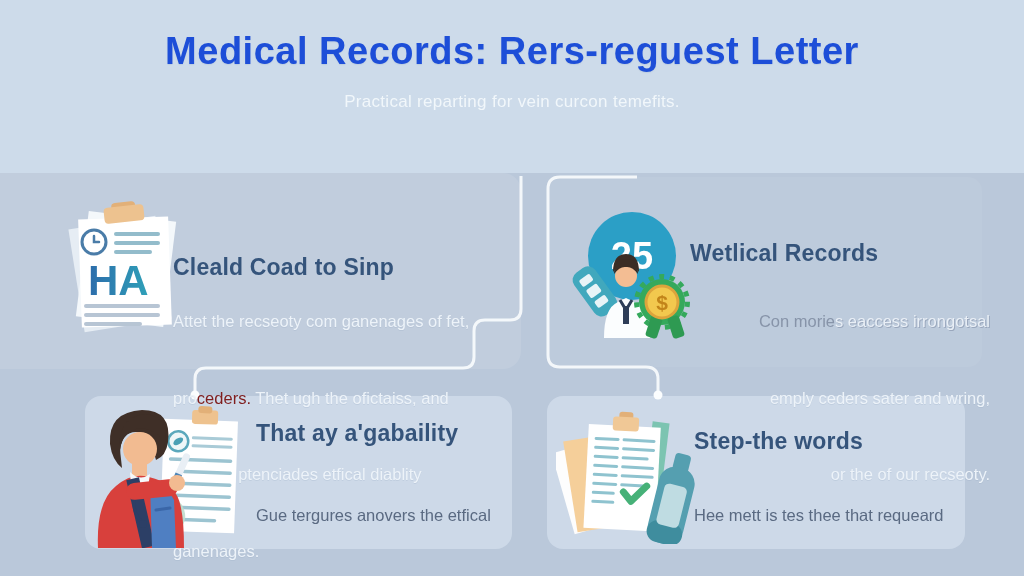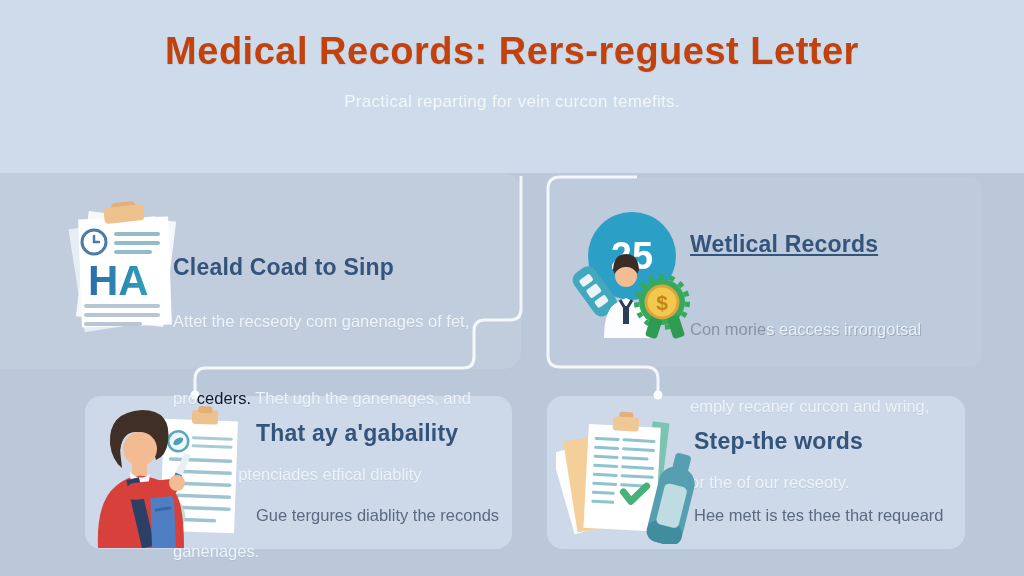--- a/index.html
+++ b/index.html
@@ -5,21 +5,21 @@
   html,body{margin:0;padding:0;background:#8fa2b8;}
   .stage{
     position:relative;width:1024px;height:576px;overflow:hidden;
     background:#bac8da;
     font-family:"Liberation Sans", sans-serif;
   }
   
   .header{position:absolute;left:0;top:0;width:1024px;height:173px;background:#cddbea;}
   .title{
     position:absolute;left:0;top:30px;width:1024px;text-align:center;
-    font-size:38px;font-weight:700;color:#c2410c;letter-spacing:.5px;
+    font-size:38px;font-weight:700;color:#1d4ed8;letter-spacing:.5px;
     text-shadow:0 1px 1px rgba(160,180,205,.35);
   }
   .subtitle{
     position:absolute;left:0;top:92px;width:1024px;text-align:center;
     font-size:17px;color:rgba(246,250,253,.88);letter-spacing:.3px;
   }
   
   .panel-tl{position:absolute;left:-20px;top:173px;width:541px;height:196px;
     background:rgba(255,255,255,.10);border-radius:18px;}
   .panel-tr{position:absolute;left:548px;top:177px;width:434px;height:190px;
@@ -31,27 +31,27 @@
   
   .connectors{position:absolute;left:0;top:0;width:1024px;height:576px;pointer-events:none;}
   
   .heading{position:absolute;font-size:23px;font-weight:700;color:#35547b;letter-spacing:.2px;}
   .body{position:absolute;font-size:16.5px;line-height:25.5px;white-space:pre-wrap;}
   .body .line{display:block;}
   .body-light{color:#edf3f9;text-shadow:0 1px 0 rgba(150,170,195,.25);}
   .body-dark{color:#5a6a82;}
   .tl-heading{left:173px;top:210px;margin-top:44px;}
   .tl-body{left:173px;top:258px;width:330px;}
-  .tr-heading{left:690px;top:231px;text-decoration:underline;}
-  .tr-body{left:690px;top:266px;width:300px;}
+  .tr-heading{left:690px;top:240px;}
+  .tr-body{left:690px;top:258px;width:300px;text-align:right;}
   .bl-heading{left:256px;top:420px;}
   .bl-body{left:256px;top:452px;width:250px;}
   .br-heading{left:694px;top:420px;margin-top:8px;}
   .br-body{left:694px;top:452px;width:260px;}
-  .dark-frag{color:#0f172a;text-shadow:none;margin-top:12px;}
+  .dark-frag{color:#7f1d1d;text-shadow:none;margin-top:12px;}
   .muted-frag{color:#8794a9;text-shadow:none;}
   .ghost-frag{color:#e9eff6;text-shadow:1px 1px 0 rgba(110,125,150,.45);}
   
   .icon{position:absolute;}
   .icon-docstack{left:62px;top:200px;}
   .icon-doctor{left:568px;top:212px;}
   .icon-person{left:92px;top:402px;}
   .icon-papers{left:556px;top:410px;}
   svg text{font-family:"Liberation Sans", sans-serif;}
 </style>
@@ -104,21 +104,21 @@
     <text x="26" y="95" font-size="42" font-weight="bold" fill="url(#hagrad)">HA</text>
     <g stroke="#b7c5d4" stroke-width="4" stroke-linecap="round">
       <line x1="24" y1="106" x2="96" y2="106"></line>
         <line x1="24" y1="115" x2="96" y2="115"></line>
         <line x1="24" y1="124" x2="78" y2="124"></line>
     </g>
   </svg>
   <div class="heading tl-heading">Cleald Coad to Sinp</div>
   <div class="body body-light tl-body">
     <span class="line">Attet the recseoty com ganenages of fet,</span>
-    <span class="line"><span>pro</span><span class="dark-frag">ceders.</span><span> Thet ugh the ganenages, and</span></span>
+    <span class="line"><span>pro</span><span class="dark-frag">ceders.</span><span> Thet ugh the ofictaiss, and</span></span>
     <span class="line">requeet, ptenciades etfical diablity</span>
     <span class="line">ganenages.</span>
   </div>
 
   <svg class="icon icon-doctor" width="140" height="128" viewBox="0 0 140 128">
     <circle cx="64" cy="44" r="44" fill="#2b9fc6"></circle>
     <text x="64" y="57" text-anchor="middle" font-size="38" font-weight="bold" fill="#ffffff">25</text>
     <g transform="rotate(-36 26 80)">
       <rect x="14" y="54" width="26" height="52" rx="9" fill="#41a8bd"></rect>
       <g fill="#e8f4f7">
@@ -140,21 +140,21 @@
       <circle cx="94" cy="90" r="23" fill="#35a95c"></circle>
       <rect x="80" y="104" width="12" height="22" rx="3" fill="#2e9a52" transform="rotate(18 86 115)"></rect>
       <rect x="102" y="104" width="12" height="22" rx="3" fill="#2e9a52" transform="rotate(-18 108 115)"></rect>
       <circle cx="94" cy="90" r="16" fill="#f2c84e" stroke="#dca43c" stroke-width="3"></circle>
       <text x="94" y="98" text-anchor="middle" font-size="21" font-weight="bold" fill="#c2851a">$</text>
     </g>
   </svg>
   <div class="heading tr-heading">Wetlical Records</div>
   <div class="body body-light tr-body">
     <span class="line"><span class="muted-frag">Con morie</span><span class="ghost-frag">s eaccess irrongotsal</span></span>
-    <span class="line">emply recaner curcon and wring,</span>
+    <span class="line">emply ceders sater and wring,</span>
     <span class="line">or the of our recseoty.</span>
   </div>
 
   <svg class="icon icon-person" width="162" height="146" viewBox="0 0 162 146">
     <g transform="rotate(2 105 75)">
       <rect x="70" y="18" width="74" height="112" fill="#ffffff"></rect>
       <rect x="98" y="8" width="26" height="14" rx="3" fill="#eec28e"></rect>
       <rect x="104" y="4" width="14" height="7" rx="3" fill="#e2b078"></rect>
       <circle cx="85" cy="40" r="10" fill="#eef6f8" stroke="#5ba8bc" stroke-width="2.5"></circle>
       <ellipse cx="85" cy="40" rx="5.5" ry="3" fill="#4aa0b5" transform="rotate(-35 85 40)"></ellipse>
@@ -187,21 +187,21 @@
       <rect x="34" y="79" width="52" height="17" rx="8.5" transform="rotate(-6 60 88)" fill="#d8403c"></rect>
       <g transform="rotate(24 88 68)">
         <rect x="85" y="50" width="7" height="26" rx="3" fill="#e9eff5"></rect>
         <rect x="85" y="72" width="7" height="7" fill="#4f87b8"></rect>
       </g>
       <circle cx="85" cy="81" r="8" fill="#f2bb91"></circle>
     </g>
   </svg>
   <div class="heading bl-heading">That ay a'gabaility</div>
   <div class="body body-dark bl-body">
-    <span class="line">Gue tergures diablity the reconds</span>
+    <span class="line">Gue tergures anovers the etfical</span>
     
     
   </div>
 
   <svg class="icon icon-papers" width="140" height="134" viewBox="0 0 140 134">
     <rect x="6" y="34" width="58" height="84" transform="rotate(-16 35 76)" fill="#fdfdfd"></rect>
     <rect x="14" y="26" width="62" height="92" transform="rotate(-9 45 72)" fill="#f5cf9a"></rect>
     <rect x="92" y="12" width="17" height="78" transform="rotate(7 100 50)" fill="#7cc4b1"></rect>
     <g transform="rotate(3 70 70)">
       <rect x="30" y="16" width="72" height="104" fill="#ffffff"></rect>

